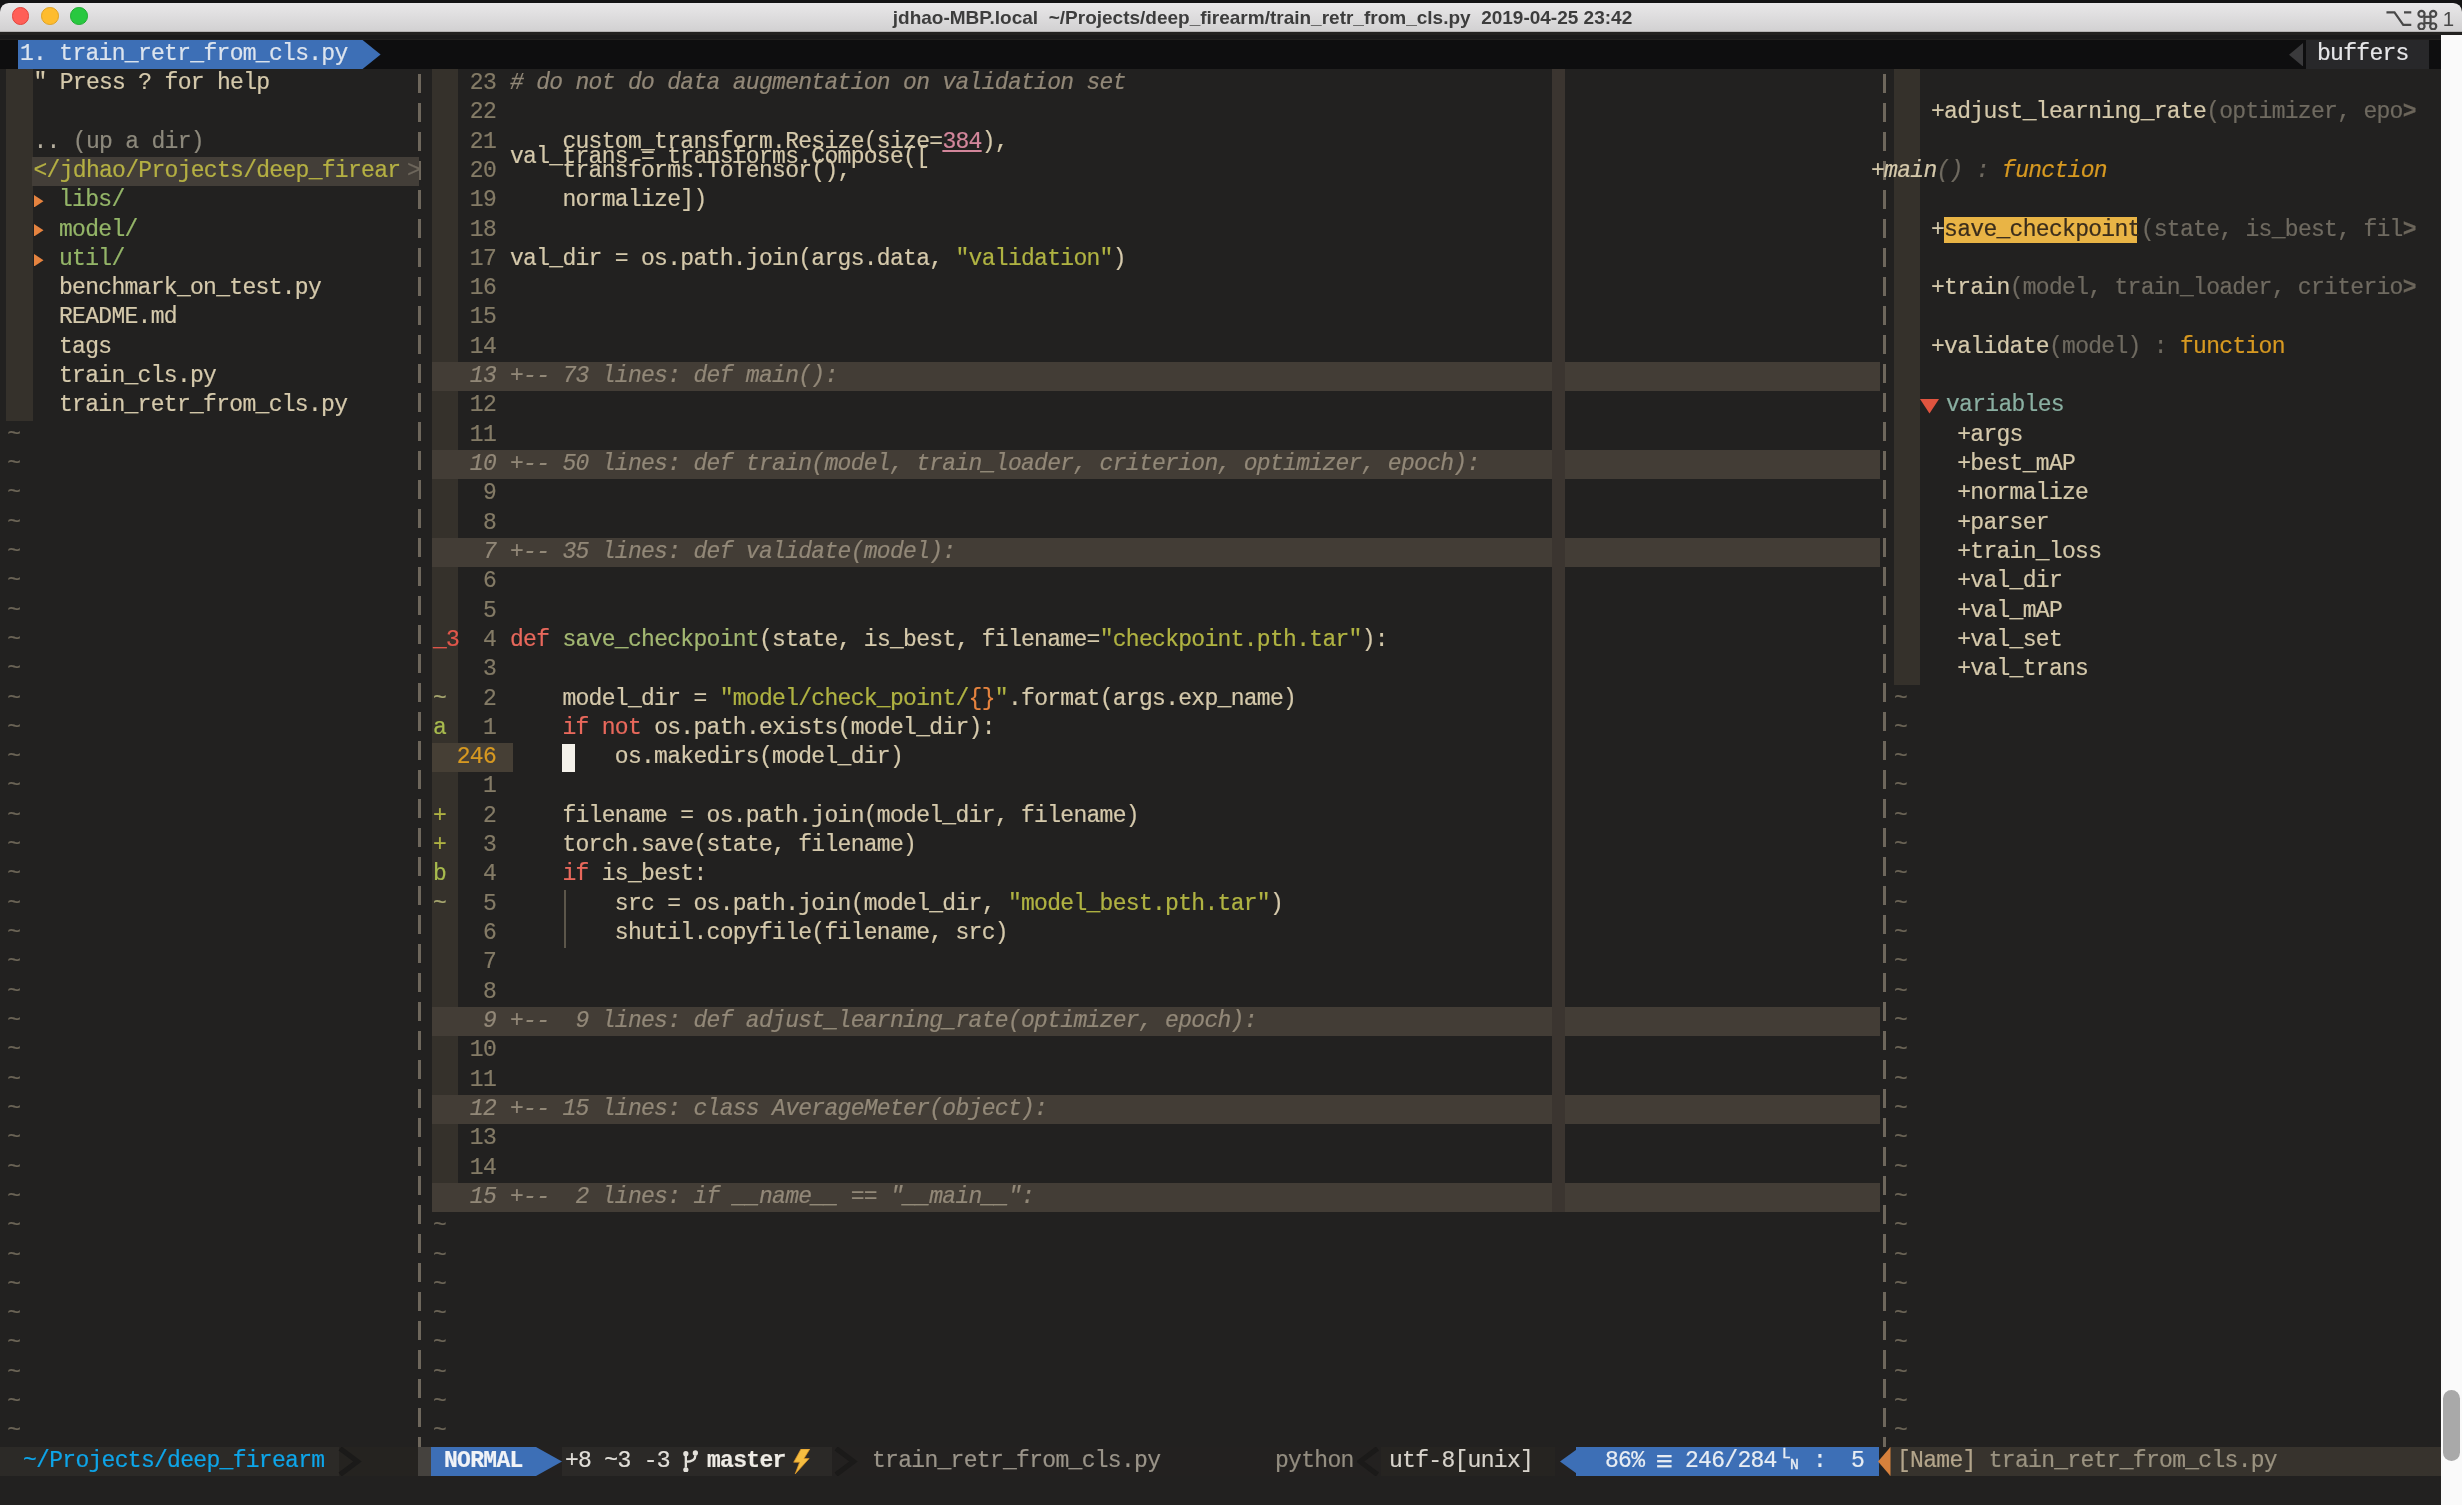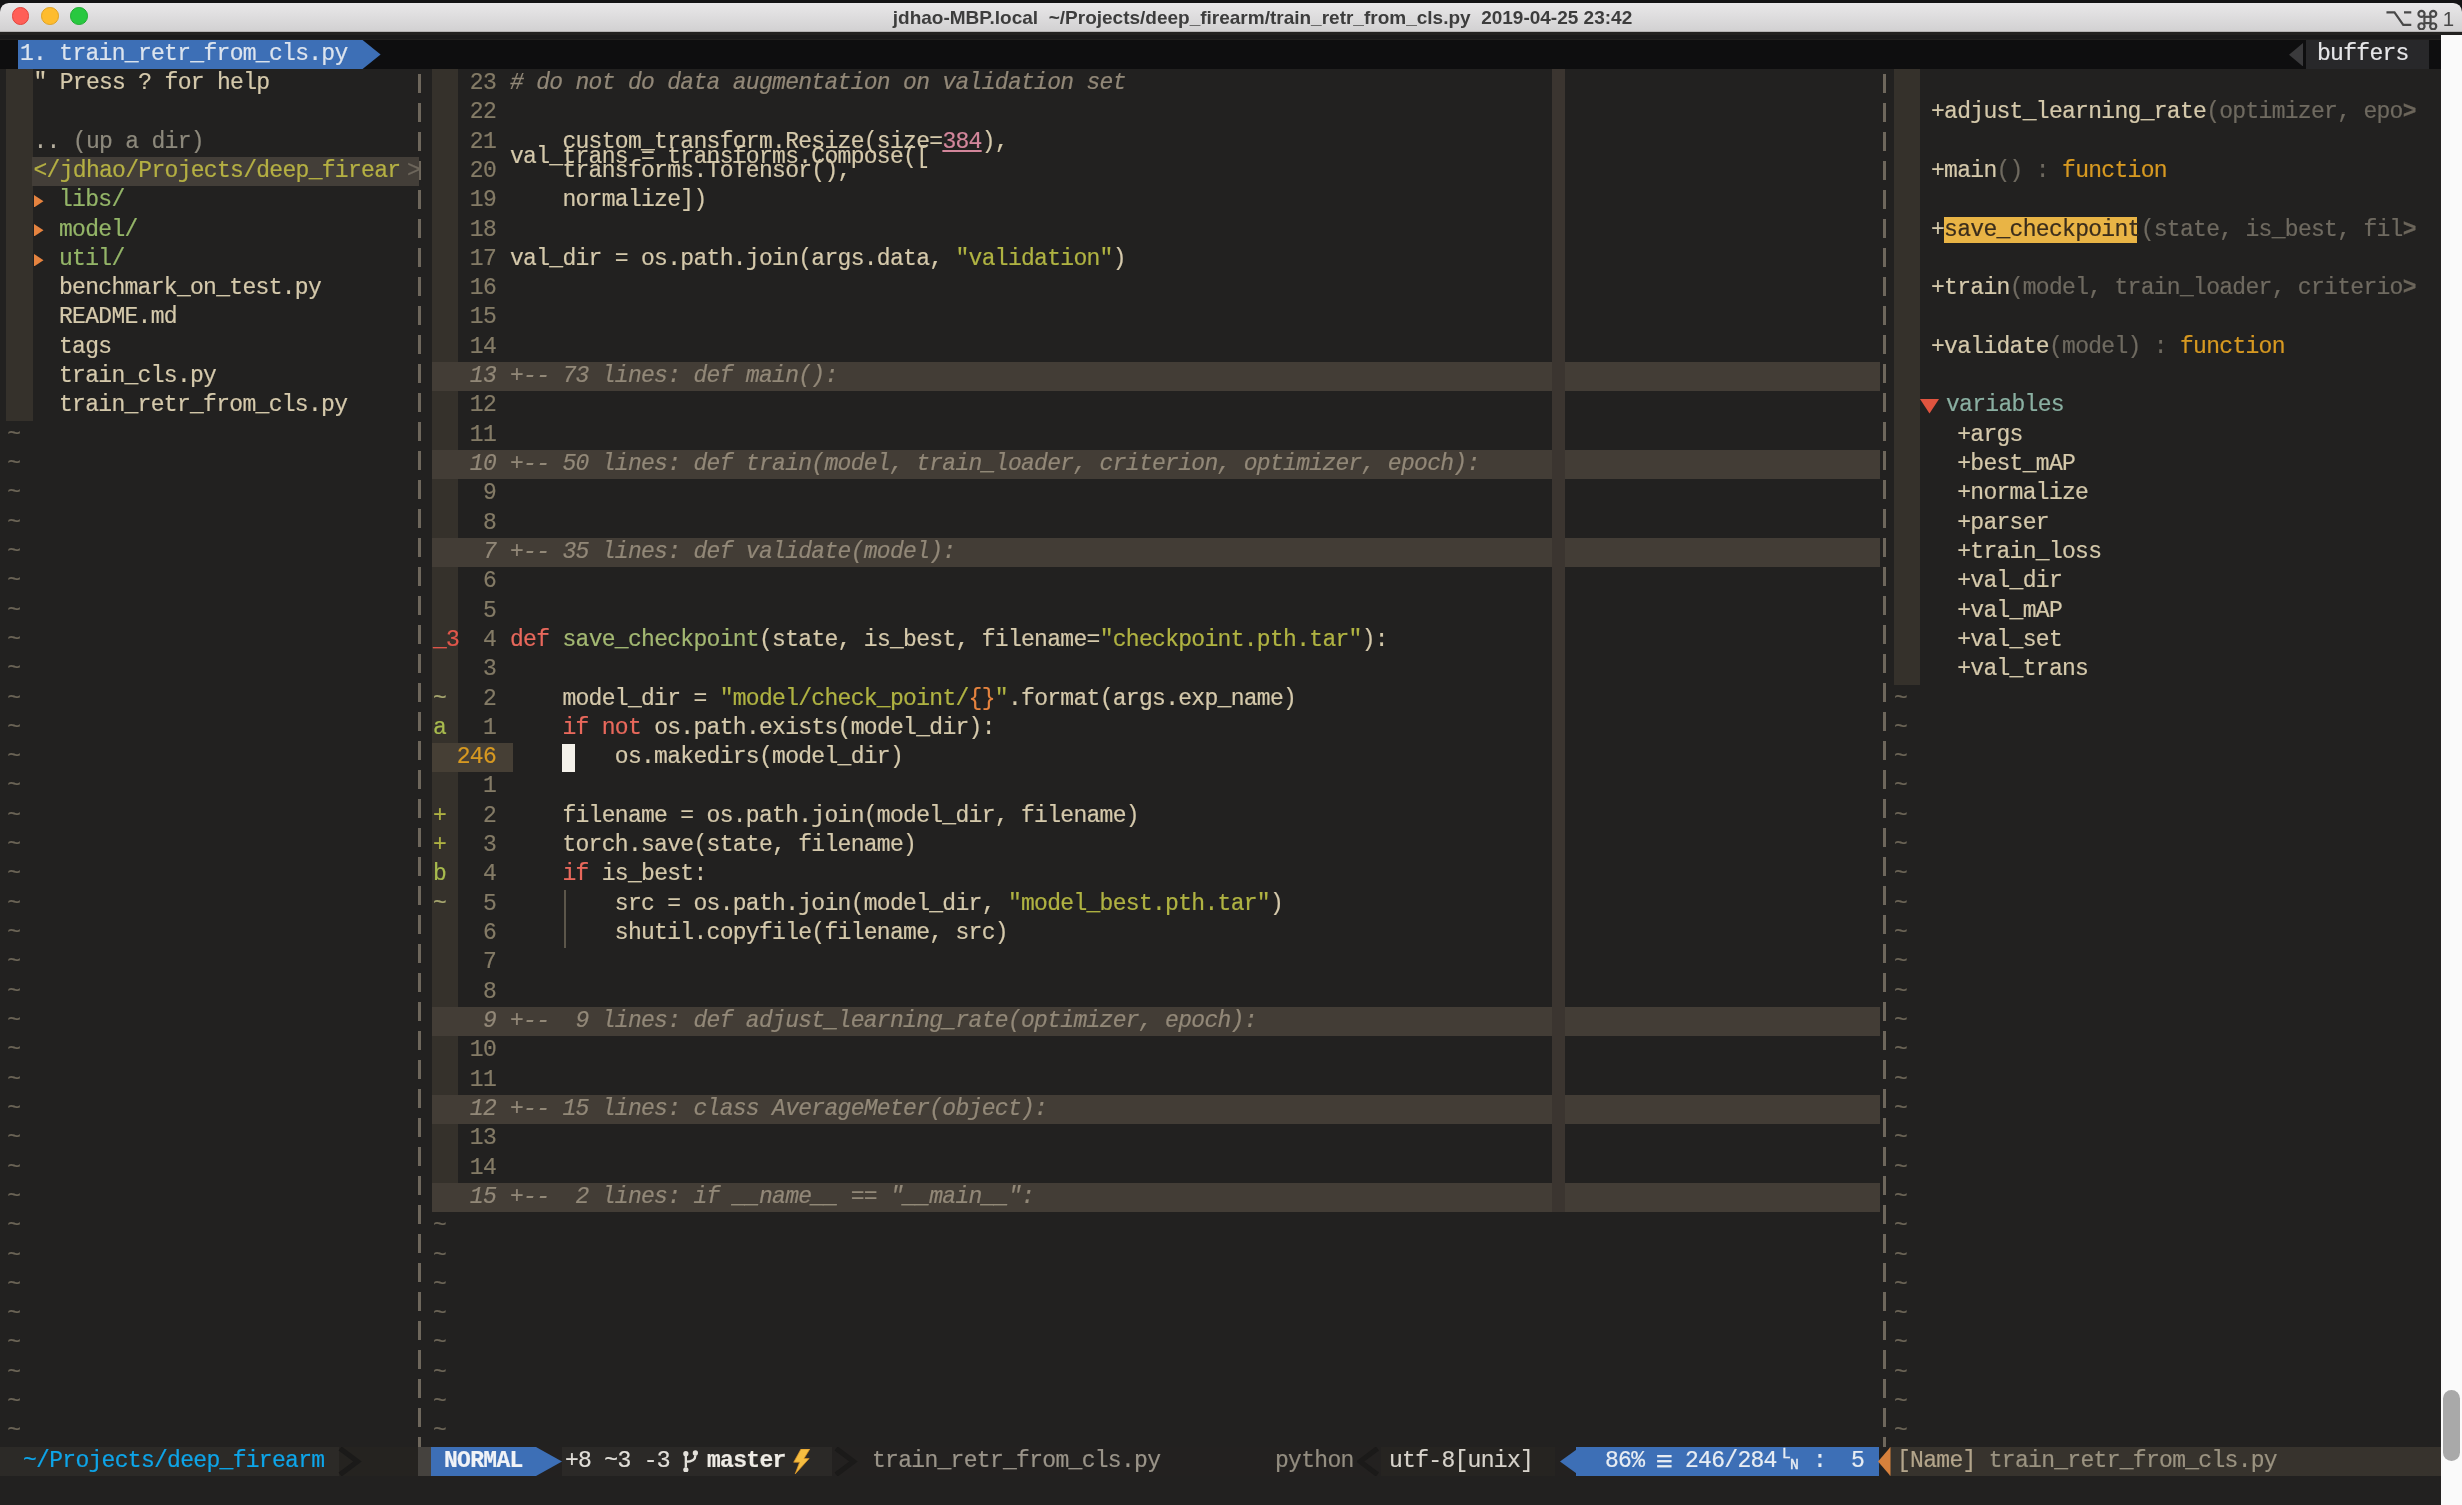--- a/index.html
+++ b/index.html
@@ -169,21 +169,21 @@
 <div style="position:absolute;left:562px;top:741px;width:13px;height:28px;background:#f4f1ea"></div>
 <div class="m" style="left:433px;top:1209px;"><span style="color:#6b6456;">~</span></div>
 <div class="m" style="left:433px;top:1239px;"><span style="color:#6b6456;">~</span></div>
 <div class="m" style="left:433px;top:1268px;"><span style="color:#6b6456;">~</span></div>
 <div class="m" style="left:433px;top:1297px;"><span style="color:#6b6456;">~</span></div>
 <div class="m" style="left:433px;top:1326px;"><span style="color:#6b6456;">~</span></div>
 <div class="m" style="left:433px;top:1356px;"><span style="color:#6b6456;">~</span></div>
 <div class="m" style="left:433px;top:1385px;"><span style="color:#6b6456;">~</span></div>
 <div class="m" style="left:433px;top:1414px;"><span style="color:#6b6456;">~</span></div>
 <div class="m" style="left:1931px;top:95px;"><span style="color:#d5c9ab;">+adjust_learning_rate</span><span style="color:#6f6a60;">(optimizer, epo</span><span style="color:#6b655a;font-weight:bold;">&gt;</span></div>
-<div class="m" style="left:1931px;top:154px;"><span style="color:#d5c9ab;">+main</span><span style="color:#6f6a60;">() </span><span style="color:#6f6a60;">: </span><span style="color:#d79921;">function</span></div>
+<div class="m" style="left:1871px;top:154px;font-style:italic;"><span style="color:#d5c9ab;">+main</span><span style="color:#6f6a60;">() </span><span style="color:#6f6a60;">: </span><span style="color:#d79921;">function</span></div>
 <div class="m" style="left:1931px;top:271px;"><span style="color:#d5c9ab;">+train</span><span style="color:#6f6a60;">(model, train_loader, criterio</span><span style="color:#6b655a;font-weight:bold;">&gt;</span></div>
 <div class="m" style="left:1931px;top:330px;"><span style="color:#d5c9ab;">+validate</span><span style="color:#6f6a60;">(model) </span><span style="color:#6f6a60;">: </span><span style="color:#d79921;">function</span></div>
 <div class="m" style="left:1931px;top:418px;"><span style="color:#d5c9ab;">  +args</span></div>
 <div class="m" style="left:1931px;top:447px;"><span style="color:#d5c9ab;">  +best_mAP</span></div>
 <div class="m" style="left:1931px;top:476px;"><span style="color:#d5c9ab;">  +normalize</span></div>
 <div class="m" style="left:1931px;top:506px;"><span style="color:#d5c9ab;">  +parser</span></div>
 <div class="m" style="left:1931px;top:535px;"><span style="color:#d5c9ab;">  +train_loss</span></div>
 <div class="m" style="left:1931px;top:564px;"><span style="color:#d5c9ab;">  +val_dir</span></div>
 <div class="m" style="left:1931px;top:594px;"><span style="color:#d5c9ab;">  +val_mAP</span></div>
 <div class="m" style="left:1931px;top:623px;"><span style="color:#d5c9ab;">  +val_set</span></div>

